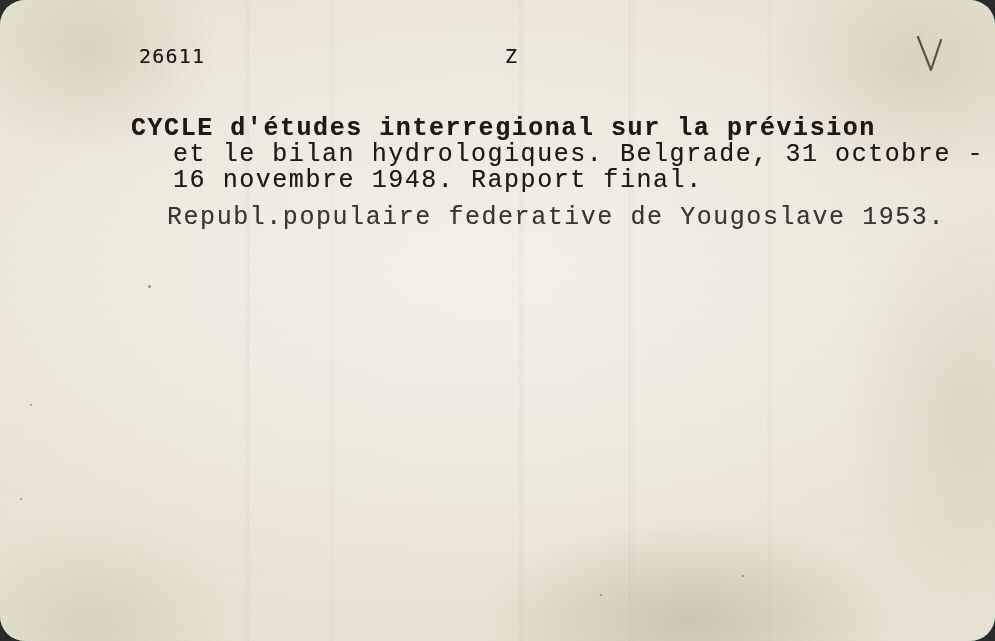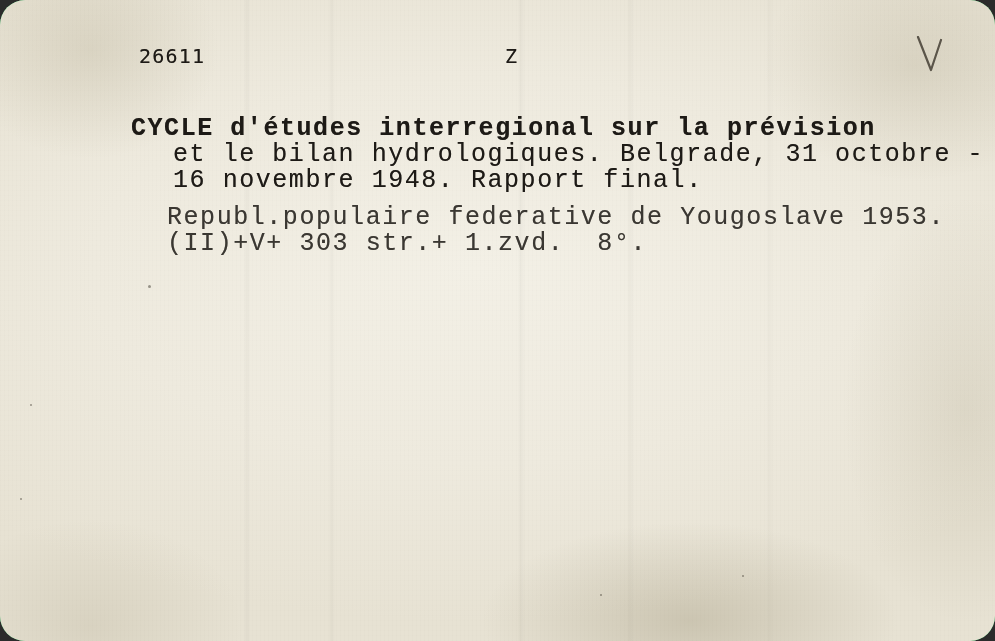--- a/index.html
+++ b/index.html
@@ -168,21 +168,20 @@
   <div class="typed" id="class-mark">Z</div>
 
   <div id="title-block">
     <span class="line bolded">CYCLE d'études interregional sur la prévision</span>
     <span class="line indent">et le bilan hydrologiques. Belgrade, 31 octobre -</span>
     <span class="line indent">16 novembre 1948. Rapport final.</span>
   </div>
 
   <div id="imprint-block">
     <span class="line indent-sm faint">Republ.populaire federative de Yougoslave 1953.</span>
-    <span class="line indent-sm faint">(II)+V+ 303 str.+ 1.zvd.  8°.</span>
   </div>
 
   <div id="tick-mark">
     <svg width="30" height="40" viewBox="0 0 30 40">
       <path d="M3 1 L16 34 L26 4" fill="none" stroke="#3b352b" stroke-width="2.2" stroke-linecap="round" stroke-linejoin="round" opacity="0.8"></path>
     </svg>
   </div>
 
 </div>
 

